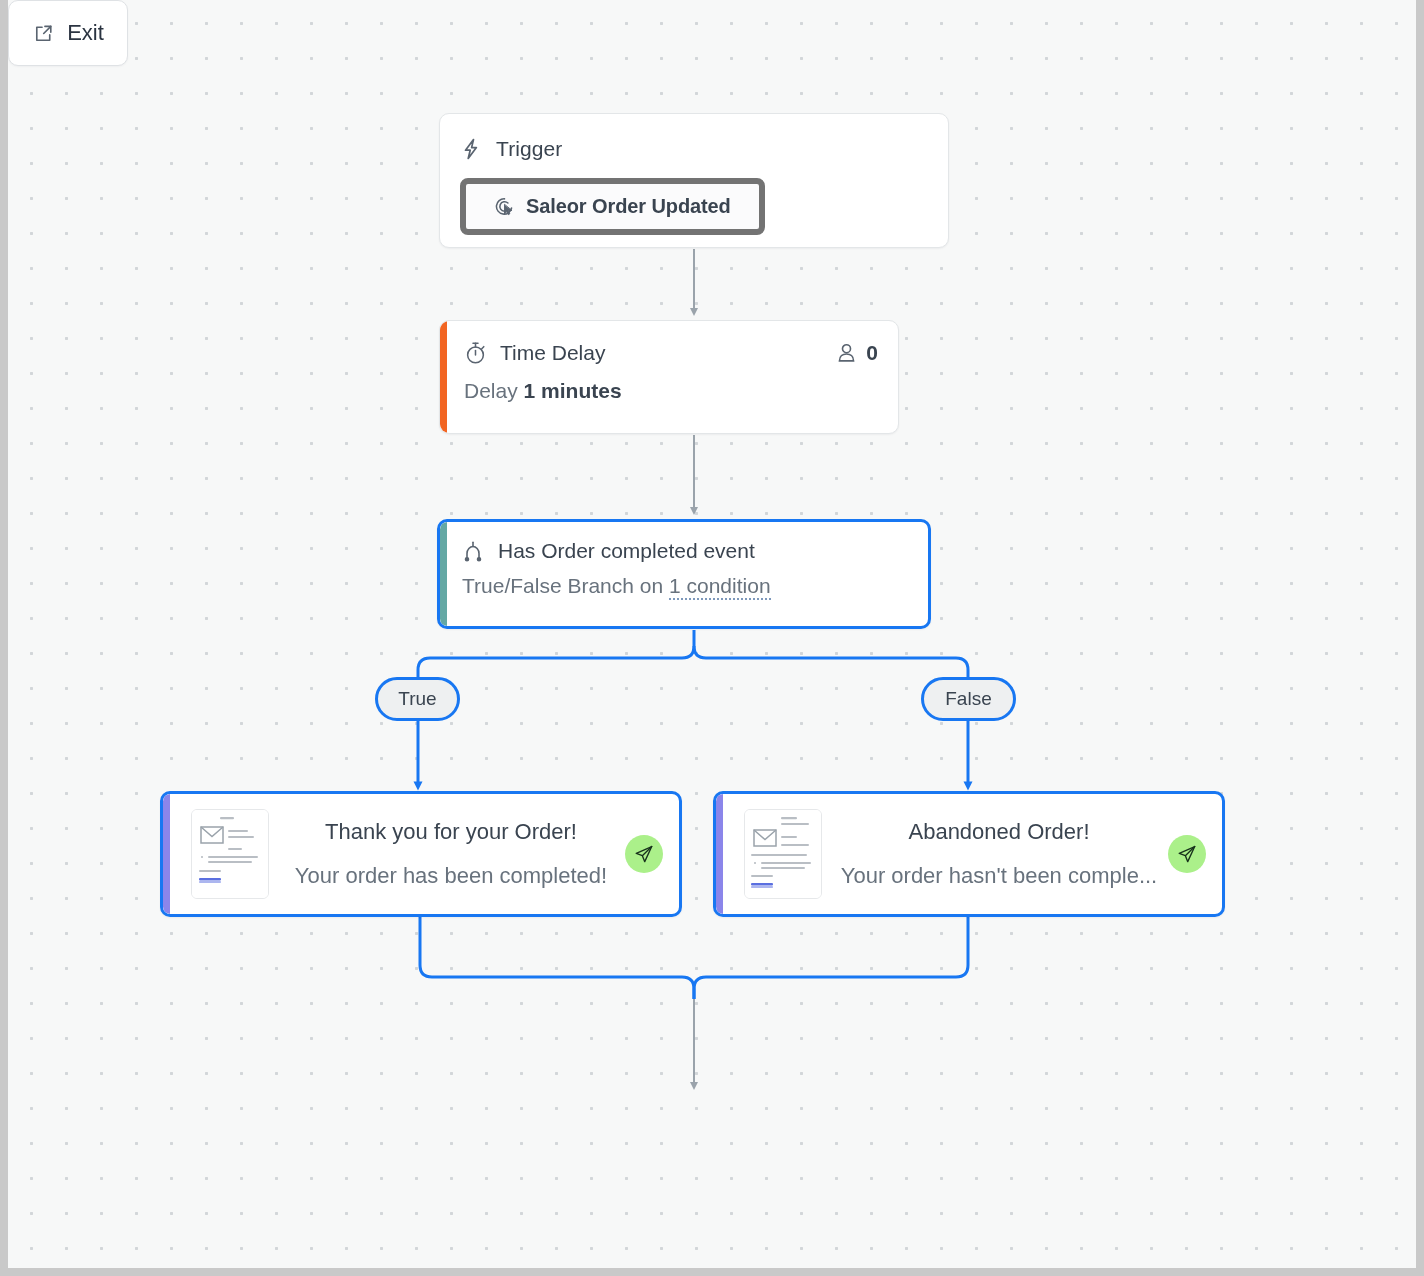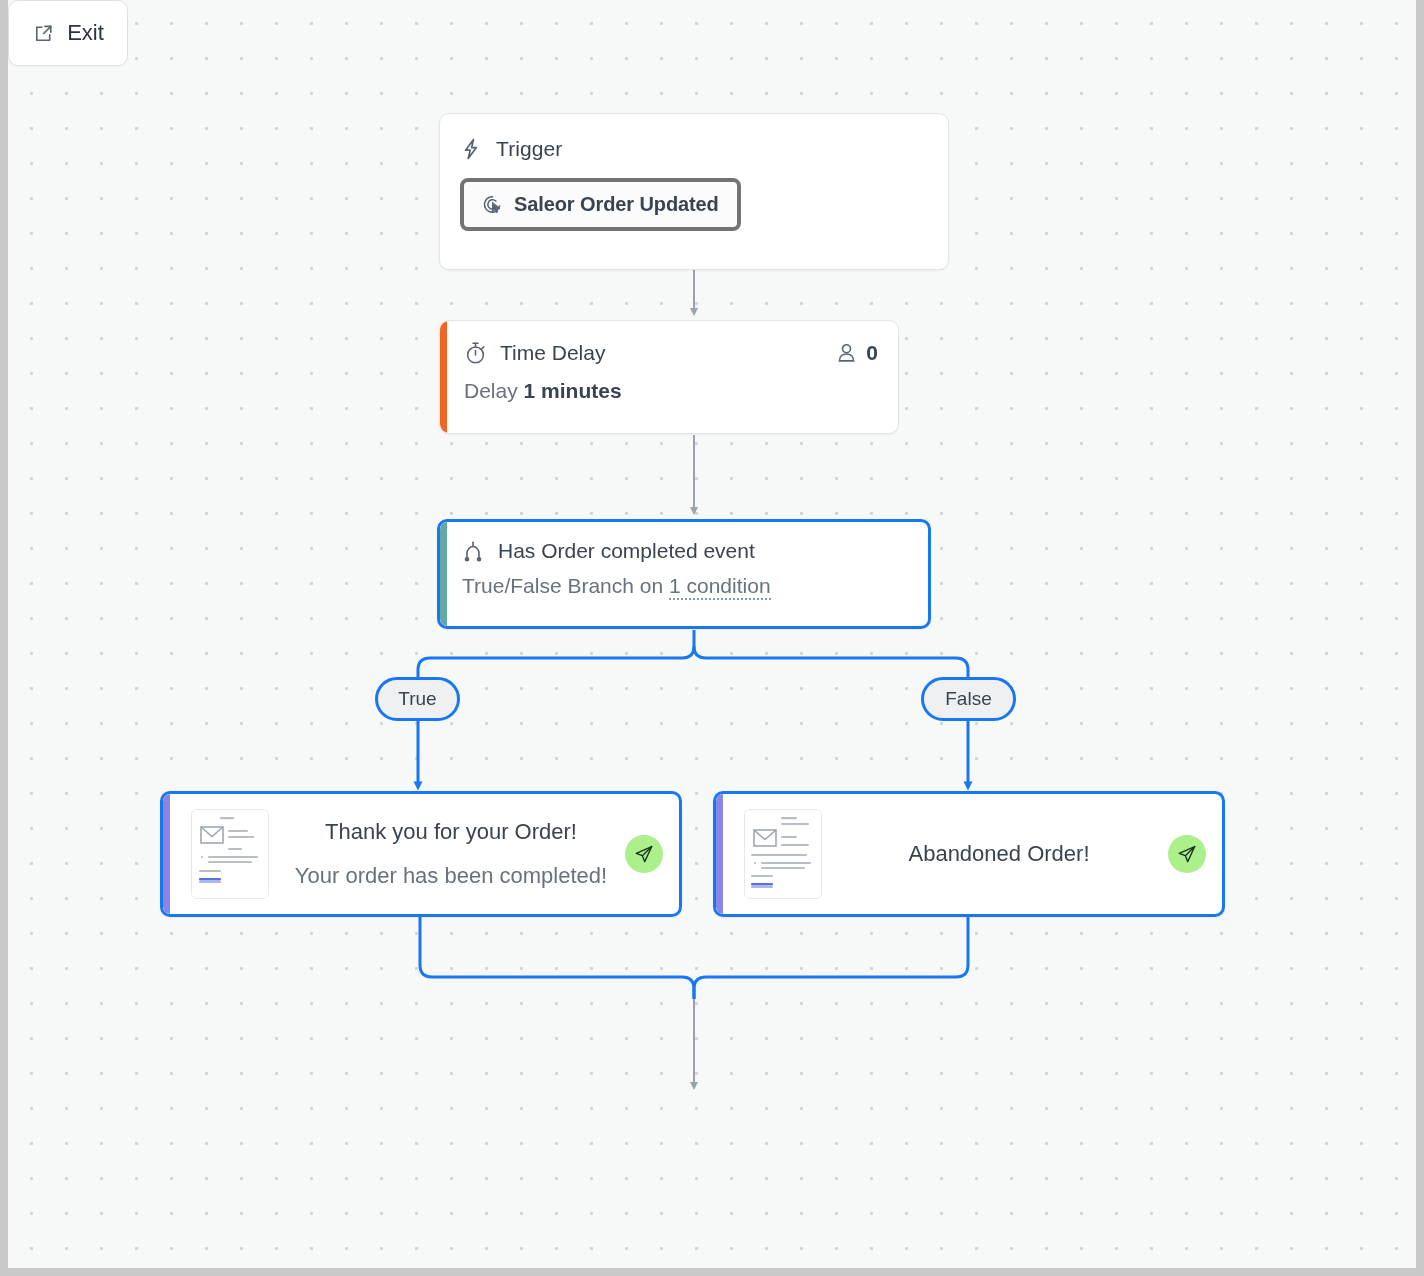--- a/index.html
+++ b/index.html
@@ -40,21 +40,21 @@
     box-sizing: border-box;
     background: #ffffff;
     border-radius: 10px;
   }
 
   
   .trigger-node {
     left: 431px;
     top: 113px;
     width: 510px;
-    height: 157px;
+    height: 135px;
     border: 1px solid #e3e6e8;
     box-shadow: 0 1px 2px rgba(16,24,40,.05);
     padding: 18px 20px;
   }
   .trigger-head {
     display: flex;
     align-items: center;
     gap: 14px;
     height: 34px;
   }
@@ -62,22 +62,22 @@
     font-size: 21px;
     color: #3a4450;
     letter-spacing: .1px;
   }
   .trigger-chip {
     margin-top: 12px;
     display: inline-flex;
     align-items: center;
     gap: 11px;
     height: 45px;
-    padding: 0 18px;
-    border: 4px solid #737373;
+    padding: 0 28px;
+    border: 6px solid #737373;
     border-radius: 8px;
     background: #fbfbfc;
   }
   .trigger-chip-label {
     font-size: 20px;
     font-weight: bold;
     color: #3a4450;
     letter-spacing: -.1px;
   }
 
@@ -440,20 +440,21 @@
           <circle cx="10" cy="53" r="1.1" fill="#b9bec4"></circle>
           <rect x="16" y="52" width="50" height="2" rx="1" fill="#b9bec4"></rect>
           <rect x="16" y="57" width="44" height="2" rx="1" fill="#b9bec4"></rect>
           <rect x="6" y="65" width="22" height="2" rx="1" fill="#b9bec4"></rect>
           <rect x="6" y="73" width="22" height="2.4" rx="1" fill="#5a6fe0"></rect>
           <rect x="6" y="76.5" width="22" height="0.9" rx="0.4" fill="#5a6fe0"></rect>
         </svg>
       </div>
       <div class="email-body">
         <div class="email-subject">Abandoned Order!</div>
+        <div class="email-preview">Your order hasn't been comple...</div>
       </div>
       <div class="send-badge">
         <svg width="20" height="20" viewBox="0 0 22 22" fill="none" stroke="#18331c" stroke-width="1.5" stroke-linejoin="round" stroke-linecap="round">
           <path d="M19.5 2.8 L2.5 10.4 L9.2 12.8 L11.8 19.4 Z"></path>
           <path d="M19.5 2.8 L9.2 12.8"></path>
         </svg>
       </div>
     </div>
   </div>
 

